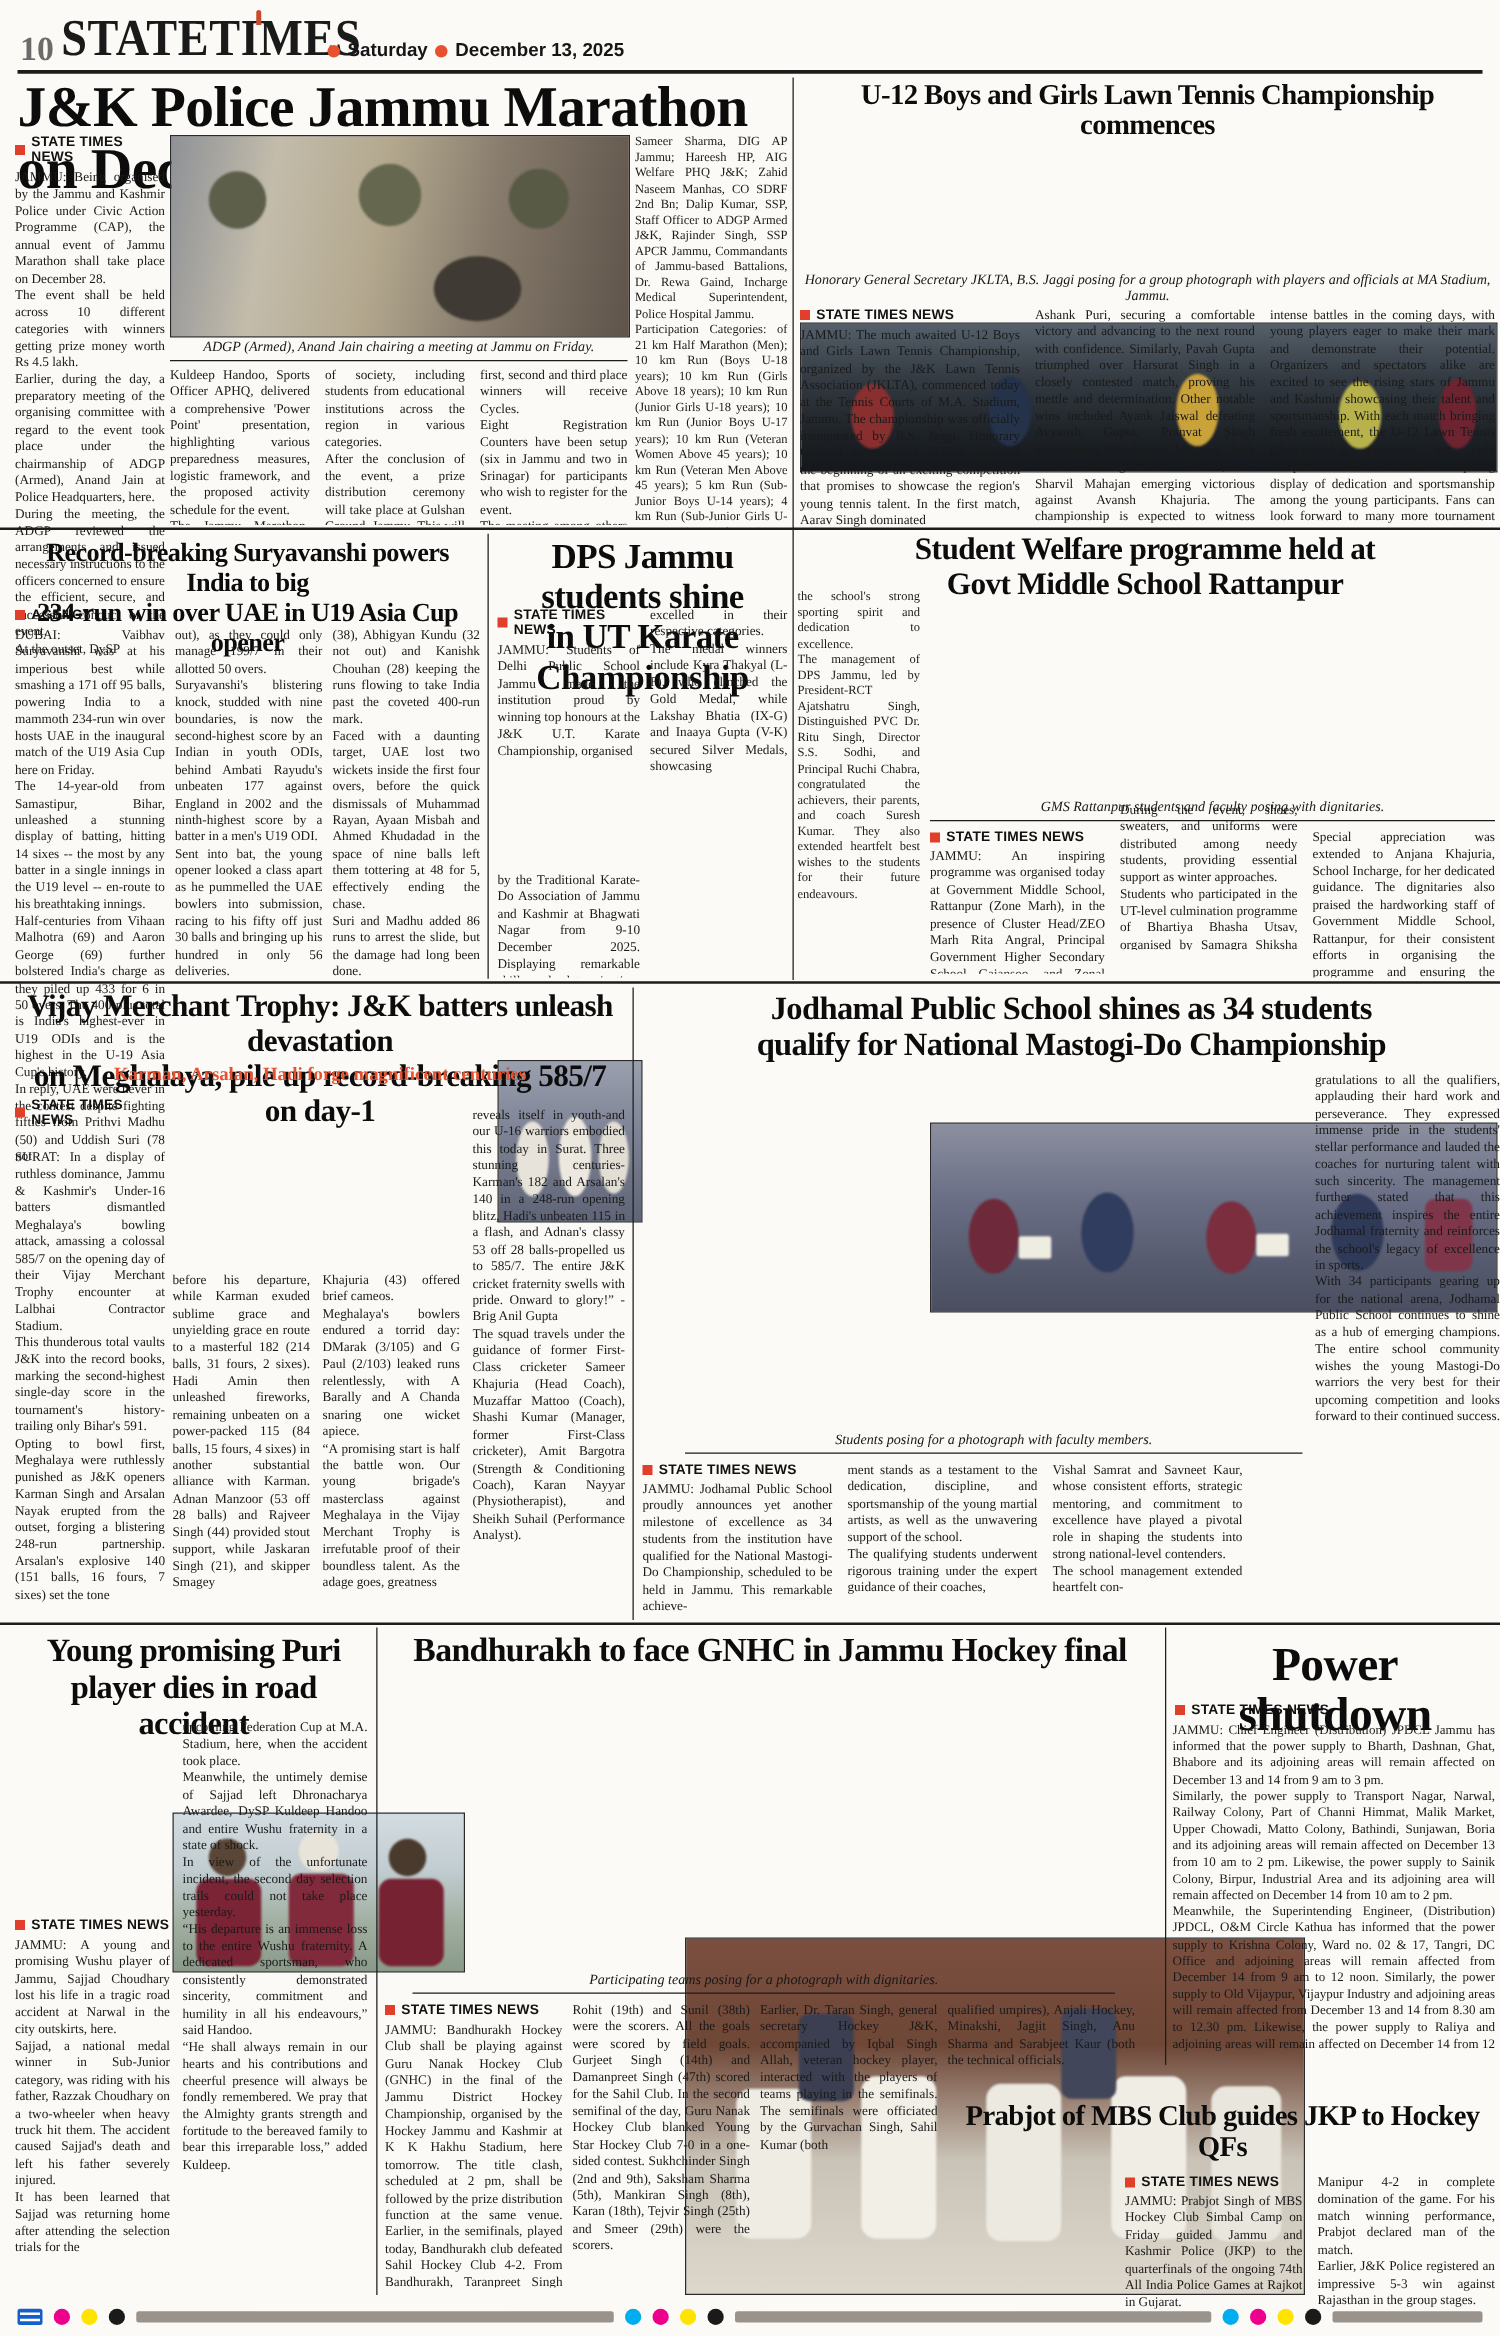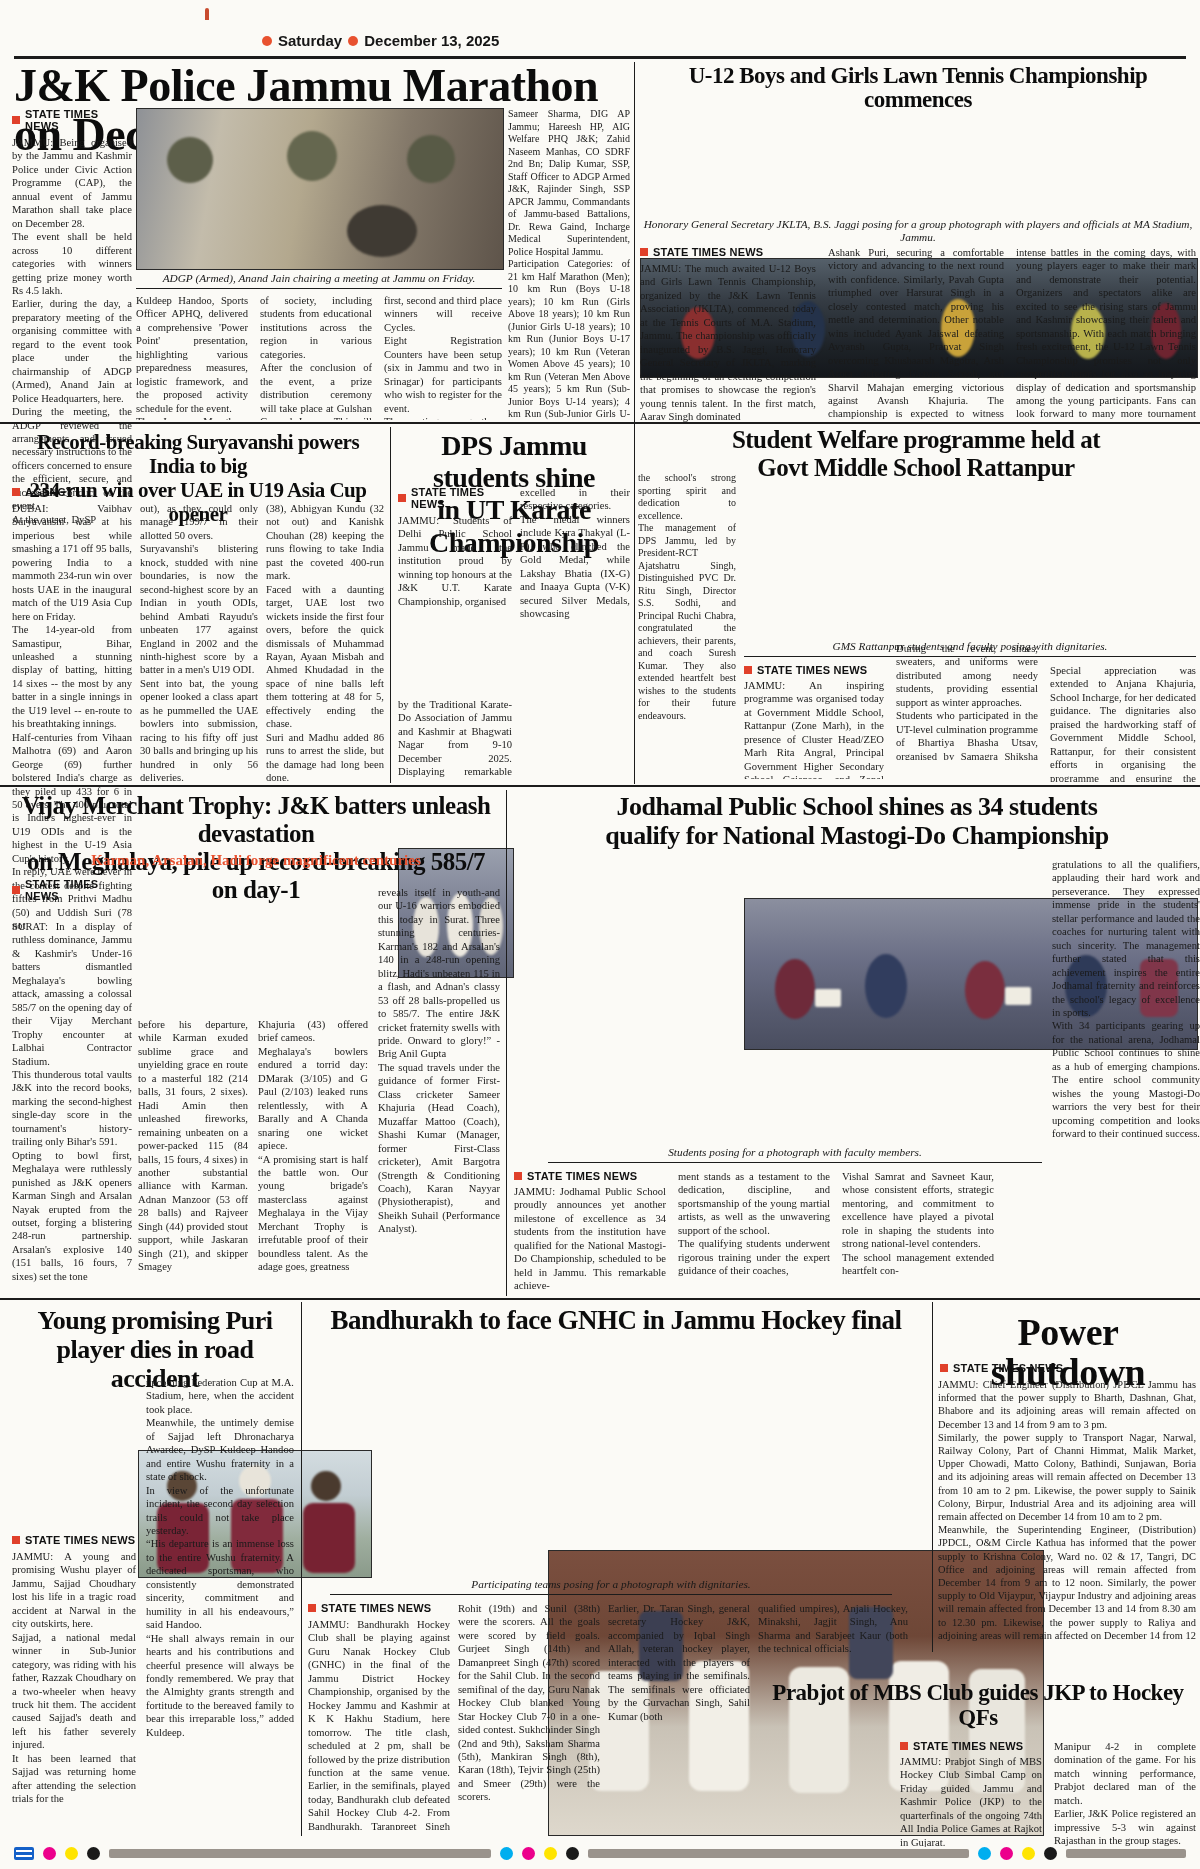--- a/index.html
+++ b/index.html
@@ -33,20 +33,24 @@
             font-weight:bold;font-size:15px;color:#161616;}
   .regdot{width:13px;height:13px;border-radius:50%;flex:0 0 auto;}
   .regbar{height:9px;background:#9a938c;border-radius:2px;flex:1 1 auto;}
   .regstrip{display:flex;align-items:center;gap:9px;}
 </style>
 </head>
 <body>
 
 <div id="page">
 
+  <div class="abs" style="left:16px;top:12px;display:flex;align-items:flex-end;">
+    <span class="pageno">10</span>
+    <span class="mast">STATETIMES</span>
+  </div>
   <div class="abs" style="left:205px;top:8px;width:4px;height:12px;background:#c84b2f;border-radius:2px 2px 0 0;"></div>
   <div class="abs dateline" style="left:262px;top:32px;">
     <span class="dot"></span>
     <span>Saturday</span>
     <span class="dot"></span>
     <span>December 13, 2025</span>
   </div>
   <div class="abs rule" style="left:14px;top:56px;width:1172px;height:3px;"></div>
 
   <div class="abs hl hl-left" style="left:14px;top:62px;width:616px;font-size:46px;">J&amp;K Police Jammu Marathon on Dec 28</div>

